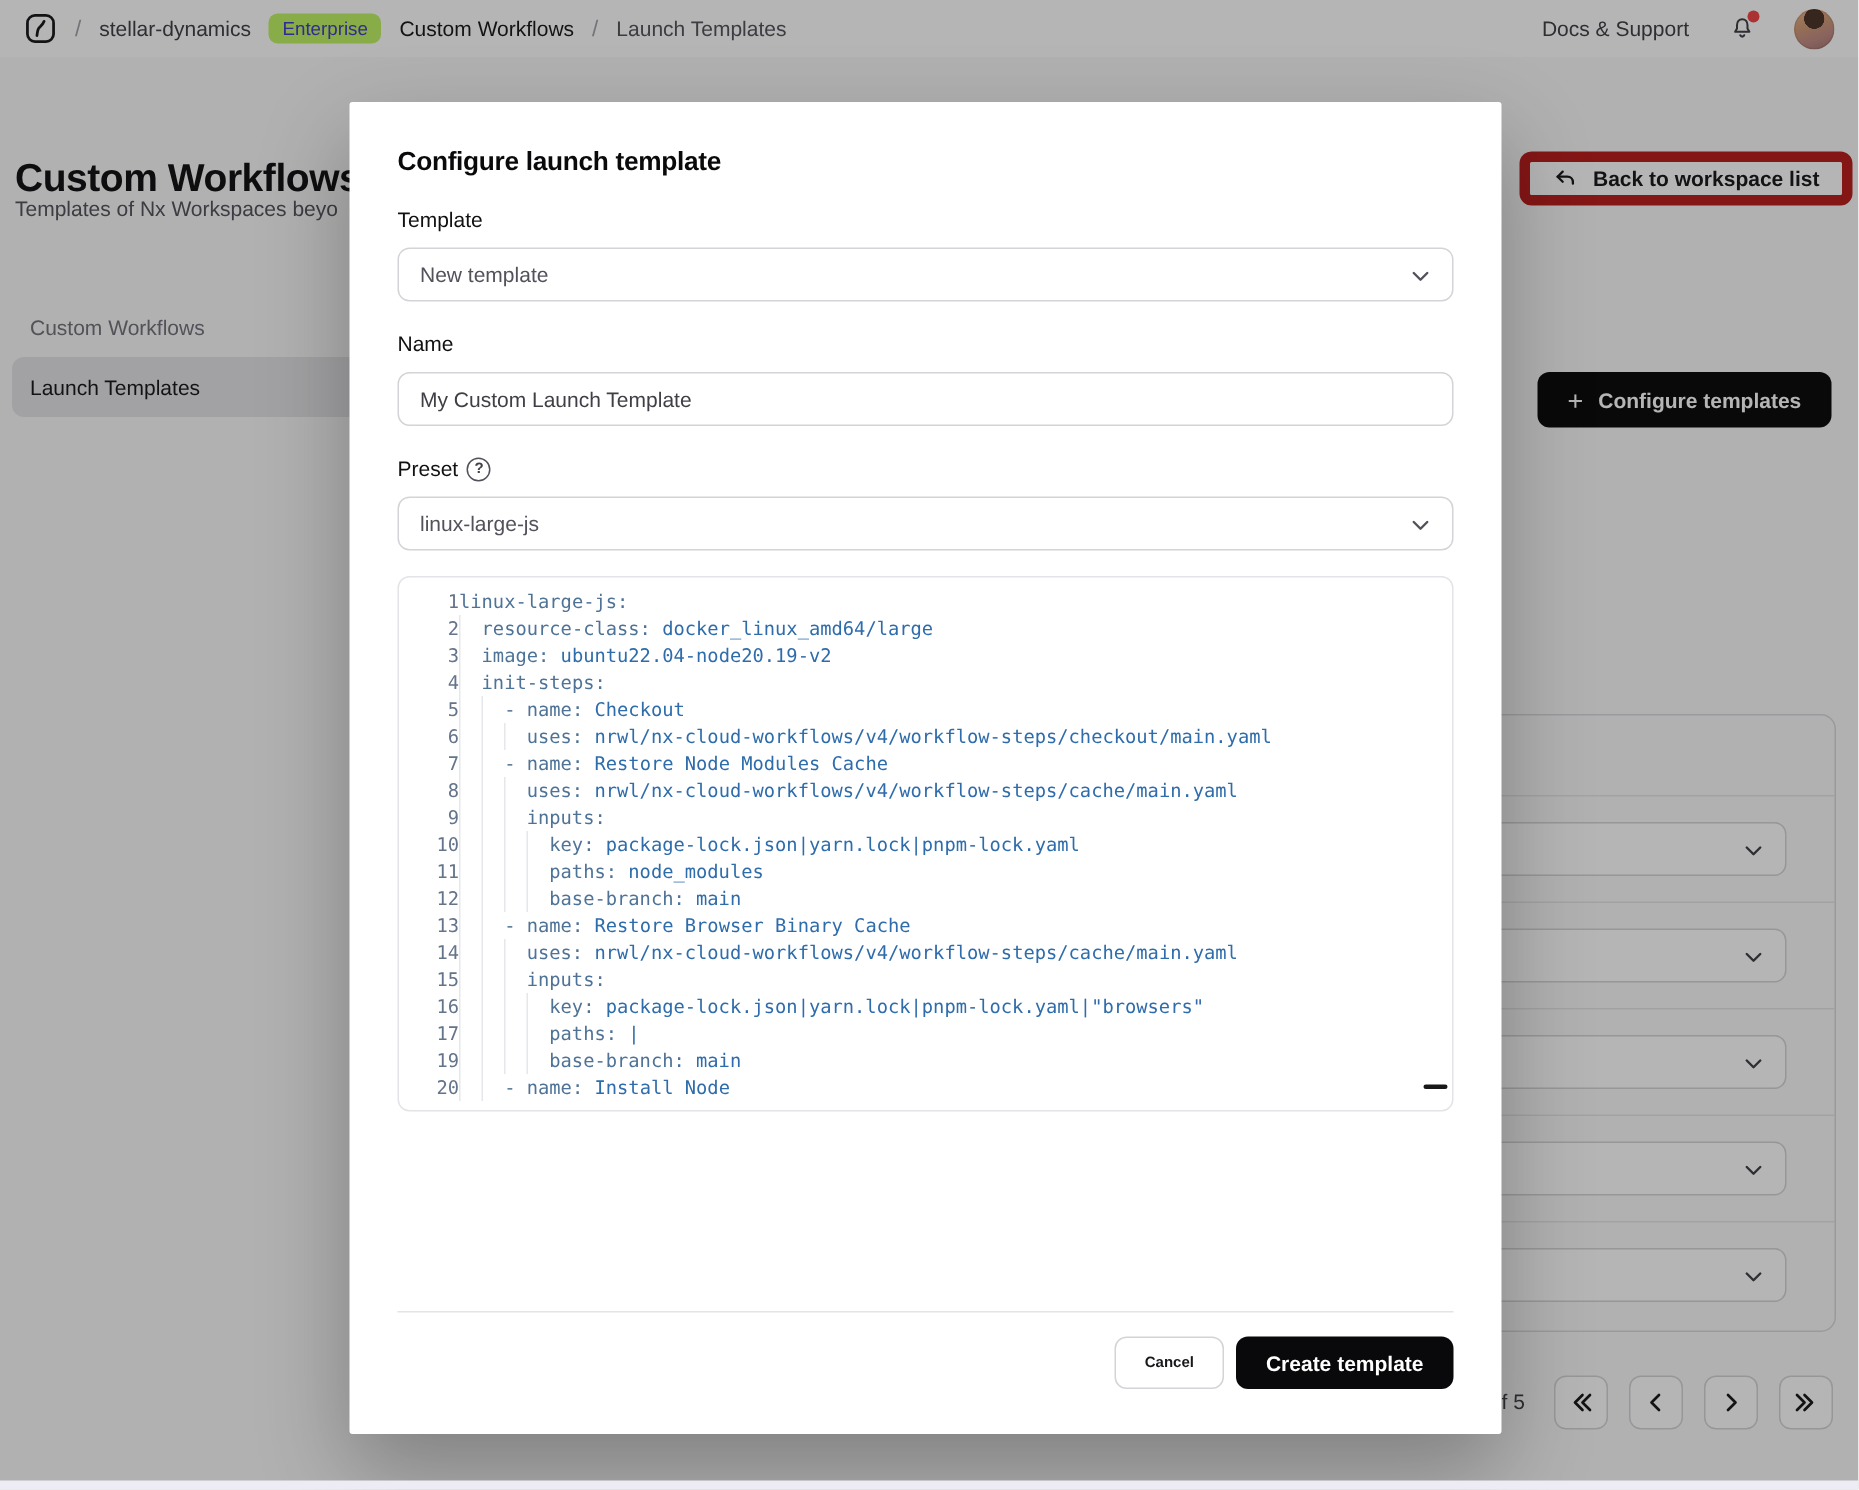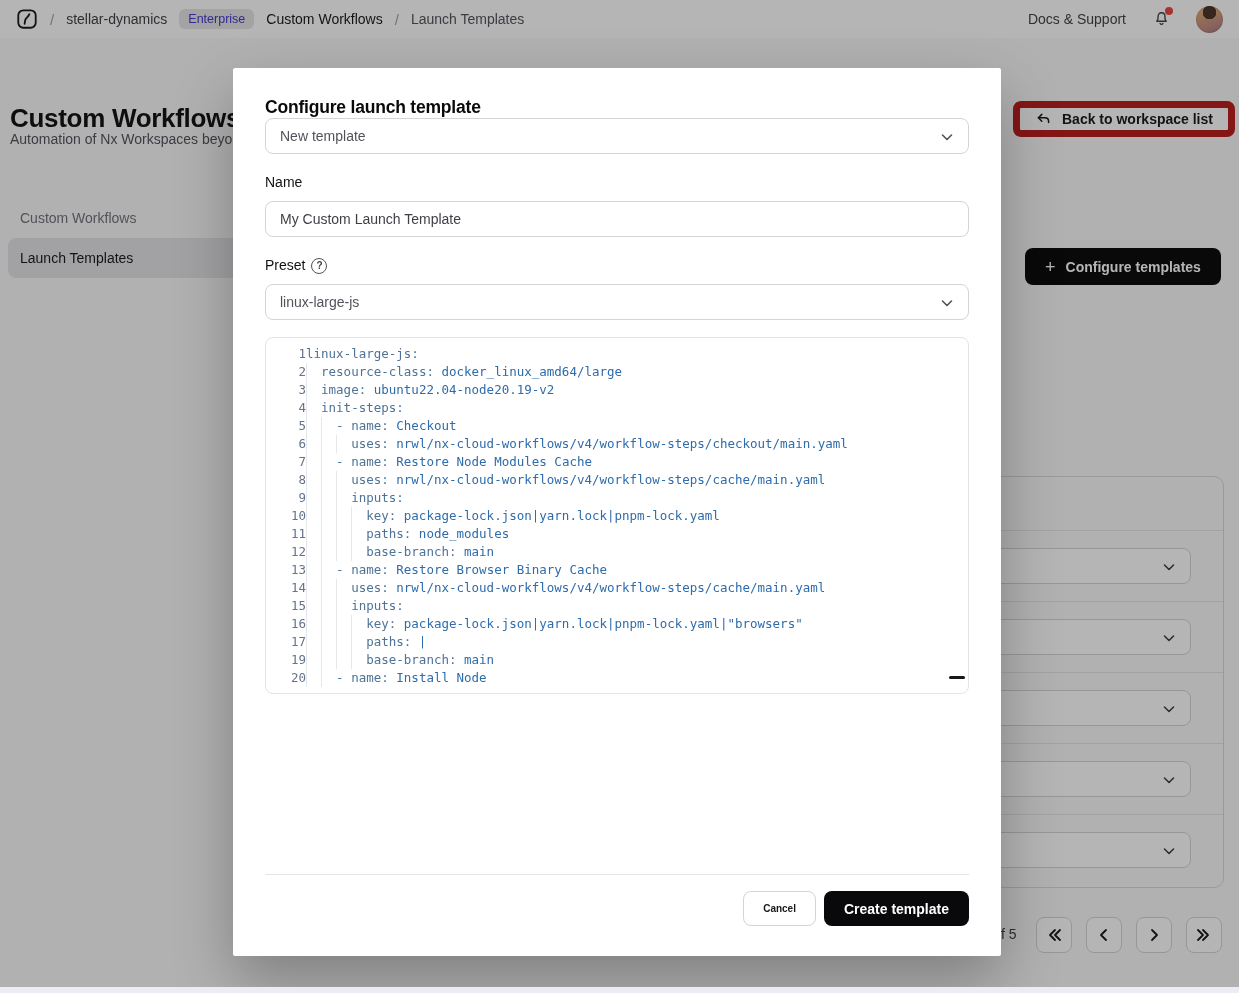--- a/index.html
+++ b/index.html
@@ -9,21 +9,21 @@
     background:#fafafa;
     font-family:"Liberation Sans", sans-serif;
     -webkit-font-smoothing:antialiased;
   }
   
   .topnav{position:absolute;top:0;left:0;right:0;height:38px;background:#ffffff;
     display:flex;align-items:center;padding:0 16px;gap:12px;z-index:1;}
   .nav-left{display:flex;align-items:center;gap:12px;flex:1;}
   .crumb-sep{color:#a1a1aa;font-size:15px;}
   .ws-name{color:#3f3f46;font-size:14px;}
-  .badge{background:#e5e5e5;color:#4338ca;font-size:12.5px;font-weight:500;
+  .badge{background:#bef264;color:#4338ca;font-size:12.5px;font-weight:500;
     padding:3px 9px;border-radius:6px;}
   .crumb-strong{color:#18181b;font-size:14px;font-weight:500;}
   .crumb-sub{color:#52525b;font-size:14px;}
   .nav-right{display:flex;align-items:center;gap:24px;}
   .docs-link{color:#3f3f46;font-size:14px;cursor:pointer;}
   .bell-wrap{position:relative;width:22px;height:22px;display:flex;align-items:center;justify-content:center;}
   .bell-dot{position:absolute;top:-1px;right:-1px;width:8px;height:8px;border-radius:50%;background:#ef4444;}
   .avatar{width:27px;height:27px;border-radius:50%;
     background:
       radial-gradient(circle at 50% 24%, #4a3328 0 27%, rgba(0,0,0,0) 28%),
@@ -117,21 +117,21 @@
         <path d="M12 3.5 C9.2 3.5 7.6 5.6 7.6 8.4 L7.6 11.4 L6 14.2 L18 14.2 L16.4 11.4 L16.4 8.4 C16.4 5.6 14.8 3.5 12 3.5 Z" stroke="#3f3f46" stroke-width="1.7" stroke-linejoin="round"></path>
         <path d="M10.3 17 a1.8 1.8 0 0 0 3.4 0" stroke="#3f3f46" stroke-width="1.7" stroke-linecap="round"></path>
       </svg>
       <span class="bell-dot"></span>
     </span>
     <span class="avatar"></span>
   </div>
 </header>
 
 <h1 class="page-title">Custom Workflows</h1>
-<div class="page-subtitle">Automation of Nx Workspaces beyo</div>
+<div class="page-subtitle">Templates of Nx Workspaces beyo</div>
 
 <button class="back-btn">
   <svg width="17" height="17" viewBox="0 0 20 20" fill="none">
     <path d="M8 4 L4 8 L8 12" stroke="#18181b" stroke-width="1.8" stroke-linecap="round" stroke-linejoin="round"></path>
     <path d="M4 8 H11.6 C14.4 8 16 9.9 16 12.3 V13.5" stroke="#18181b" stroke-width="1.8" stroke-linecap="round"></path>
   </svg>
   <span>Back to workspace list</span>
 </button>
 
 <nav class="side-nav">
@@ -210,20 +210,21 @@
       </svg>
     </button>
   </div>
 
 <div class="overlay"></div>
 <div class="bottom-strip"></div>
 
 <div class="modal">
   <div class="m-title">Configure launch template</div>
 
+  <div class="f-label">Template</div>
   <div class="select">
     <span>New template</span>
     <svg width="14" height="14" viewBox="0 0 14 14" fill="none">
       <path d="M2.5 5 L7 9.5 L11.5 5" stroke="#52525b" stroke-width="1.6" stroke-linecap="round" stroke-linejoin="round"></path>
     </svg>
   </div>
 
   <div class="f-label">Name</div>
   <div class="input">
     <span>My Custom Launch Template</span>

